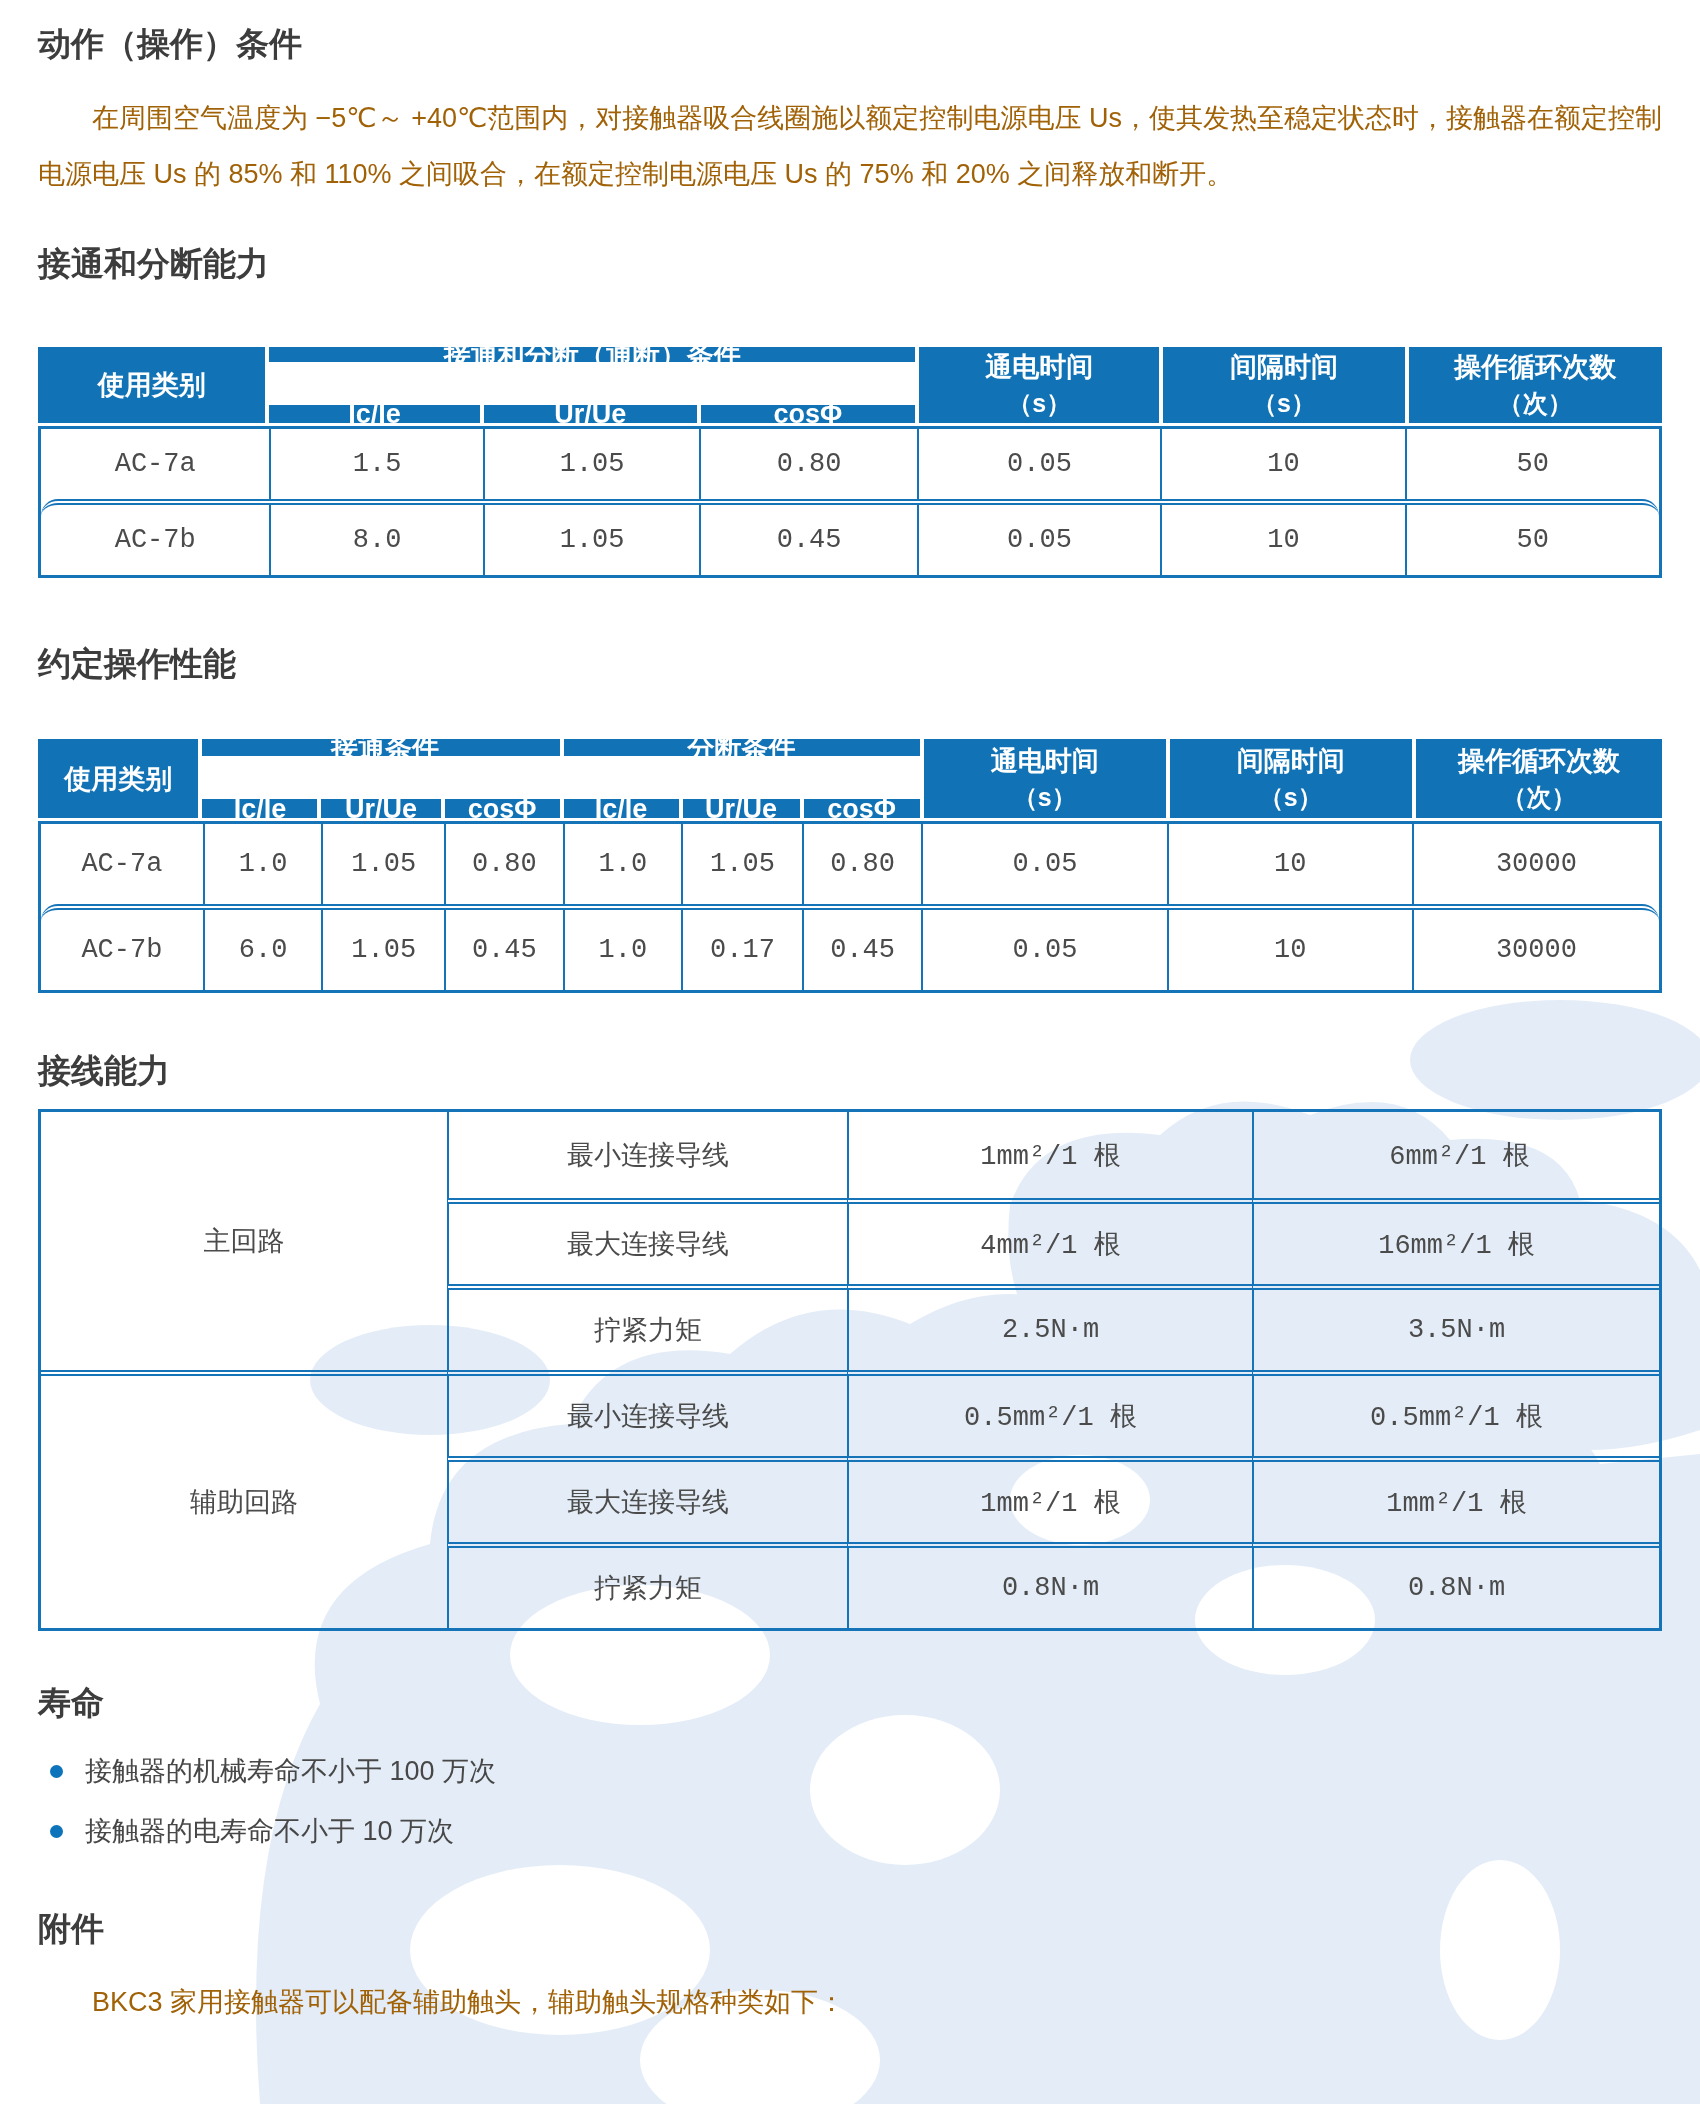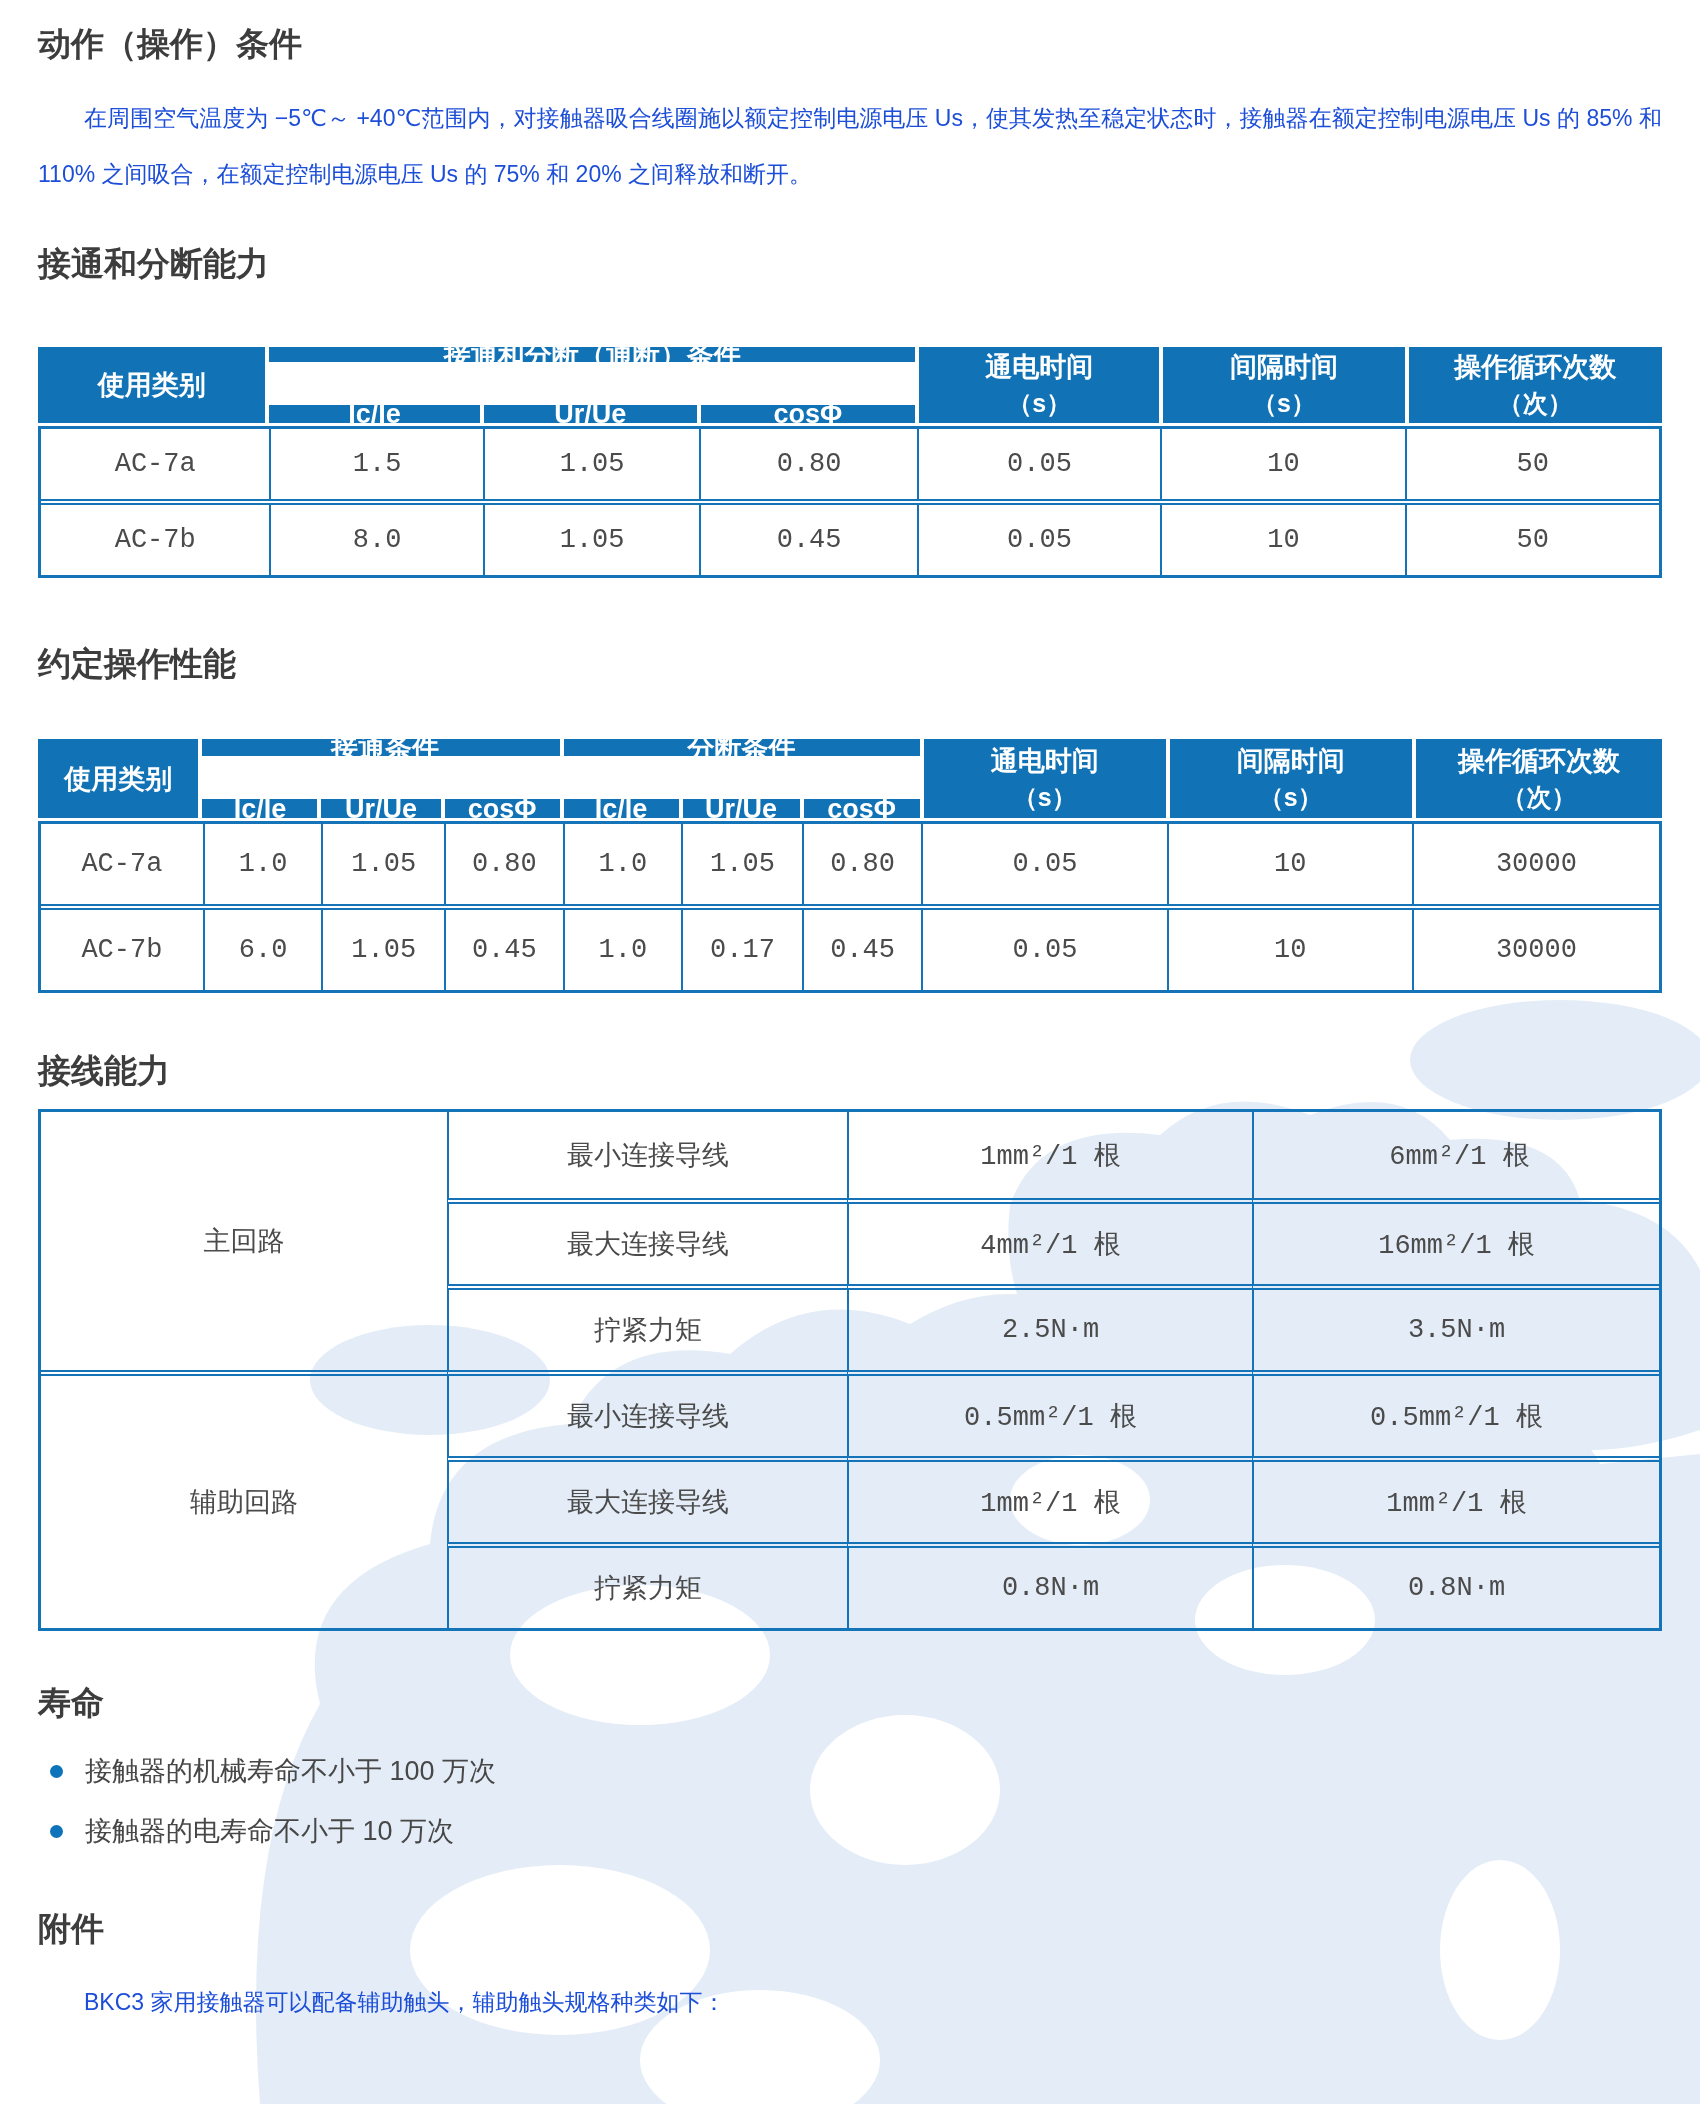--- a/index.html
+++ b/index.html
@@ -2,34 +2,34 @@
 <html><head>
 <meta charset="utf-8">
 <style>
   html,body{margin:0;padding:0;background:#fff;}
   .page{position:relative;width:1700px;height:2104px;background:#ffffff;overflow:hidden;
         font-family:"Liberation Sans","DejaVu Sans",sans-serif;}
   .watermark{position:absolute;left:0;top:0;width:1700px;height:2104px;z-index:0;}
   .content{position:relative;z-index:1;padding:22px 38px 0 38px;}
 
   .section-title{font-size:33px;font-weight:700;color:#3d3d3d;margin:0;line-height:44px;}
-  .para{font-size:23px;color:#1d4ed8;line-height:56px;text-align:justify;text-indent:2em;margin:24px 0 0 0;}
+  .para{font-size:27px;color:#a16207;line-height:56px;text-align:justify;text-indent:2em;margin:24px 0 0 0;}
 
   
   .tbl{width:1624px;}
   .thead{display:grid;background:#fff;}
   .hcell{background:#1173b5;color:#fff;font-weight:700;font-size:27px;
          display:flex;flex-direction:column;align-items:center;justify-content:center;
          box-sizing:border-box;line-height:36px;margin-top:39px;}
   .hr4{border-right:4px solid #fff;}
   .hb4{border-bottom:4px solid #fff;}
   .unit{font-size:25px;font-weight:700;}
 
   .tbody{border:3px solid #1573b8;margin-top:3px;box-sizing:border-box;}
-  .trow{display:grid;}
+  .trow{display:grid;border-radius:17px;}
   .trow + .trow{border-top:6px double #1573b8;}
   .td{display:flex;align-items:center;justify-content:center;box-sizing:border-box;
       font-family:"Liberation Mono","DejaVu Sans Mono",monospace;font-size:27px;color:#4b4b4b;}
   .vr{border-right:2px solid #1573b8;}
 
   .t1 .thead{grid-template-columns:231fr 214fr 217fr 218fr 244fr 245fr 253fr;grid-template-rows:58px 57px;}
   .t1 .trow{grid-template-columns:231fr 214fr 217fr 218fr 244fr 245fr 253fr;height:70px;}
 
   .t2 .thead{grid-template-columns:163fr 118fr 122fr 118fr 118fr 120fr 119fr 244fr 244fr 244fr;grid-template-rows:60px 58px;}
   .t2 .trow{grid-template-columns:163fr 118fr 122fr 118fr 118fr 120fr 119fr 244fr 244fr 244fr;height:80px;}

